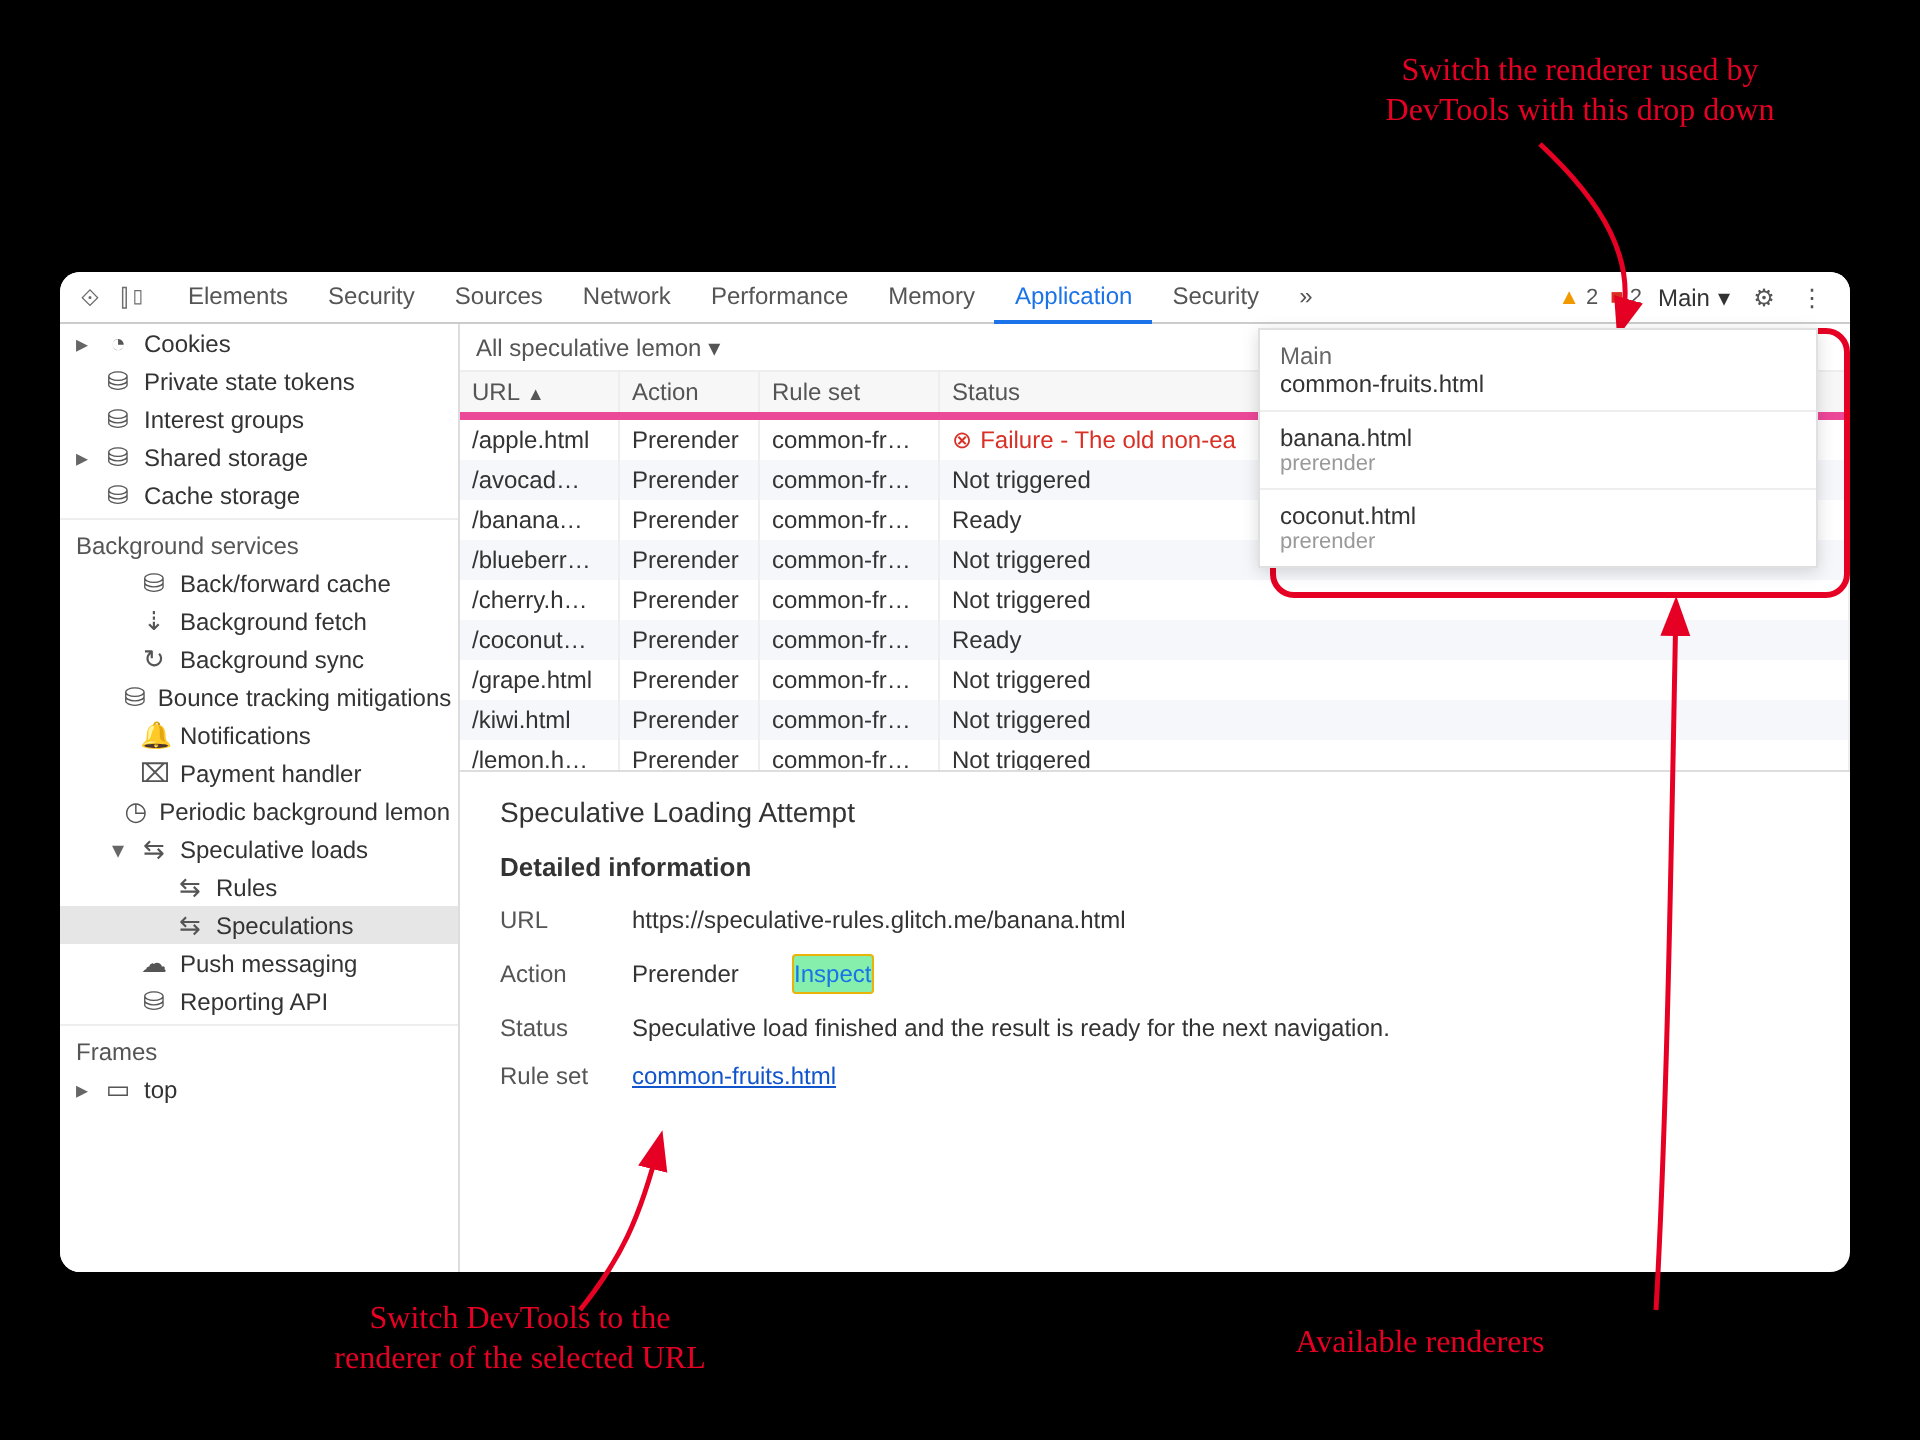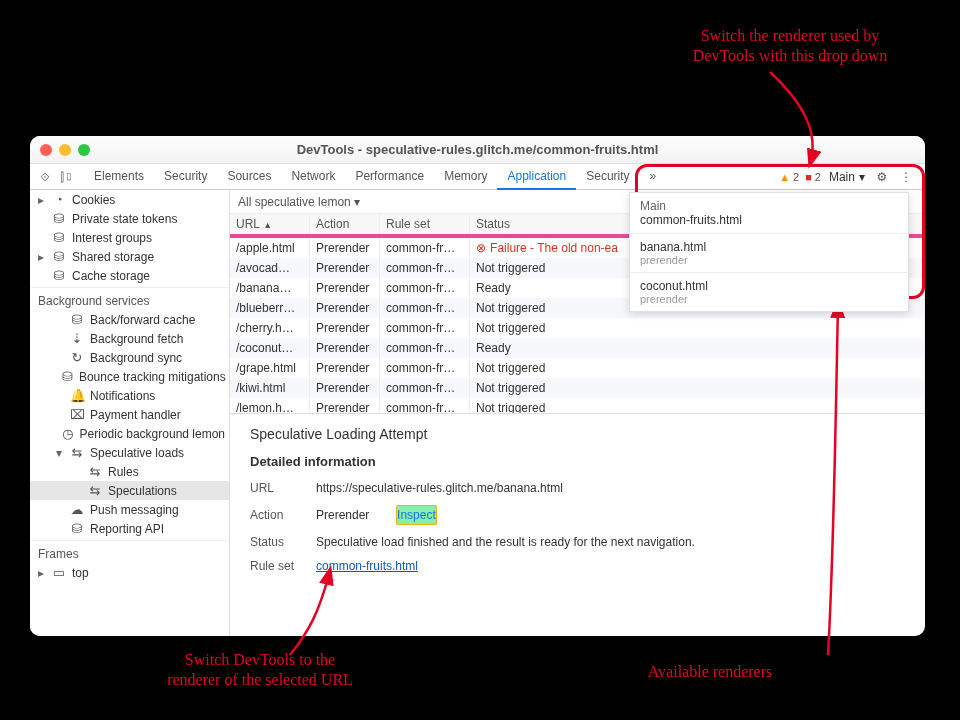--- a/index.html
+++ b/index.html
@@ -177,28 +177,20 @@
     border:3px solid #e60023;
     border-radius:12px;
     pointer-events:none;
   }
 </style>
 </head>
 <body>
 
 <div class="window">
 
-  <div class="titlebar">
-    <div class="dots">
-      <div class="dot red"></div>
-      <div class="dot yellow"></div>
-      <div class="dot green"></div>
-    </div>
-    <div class="title">DevTools - speculative-rules.glitch.me/common-fruits.html</div>
-  </div>
 
   <div class="toolbar" style="position:relative;">
     <span class="ticon">⟐</span>
     <span class="ticon">⫿▯</span>
     <div class="tabs">
       <div class="tab">Elements</div>
       <div class="tab">Security</div>
       <div class="tab">Sources</div>
       <div class="tab">Network</div>
       <div class="tab">Performance</div>

